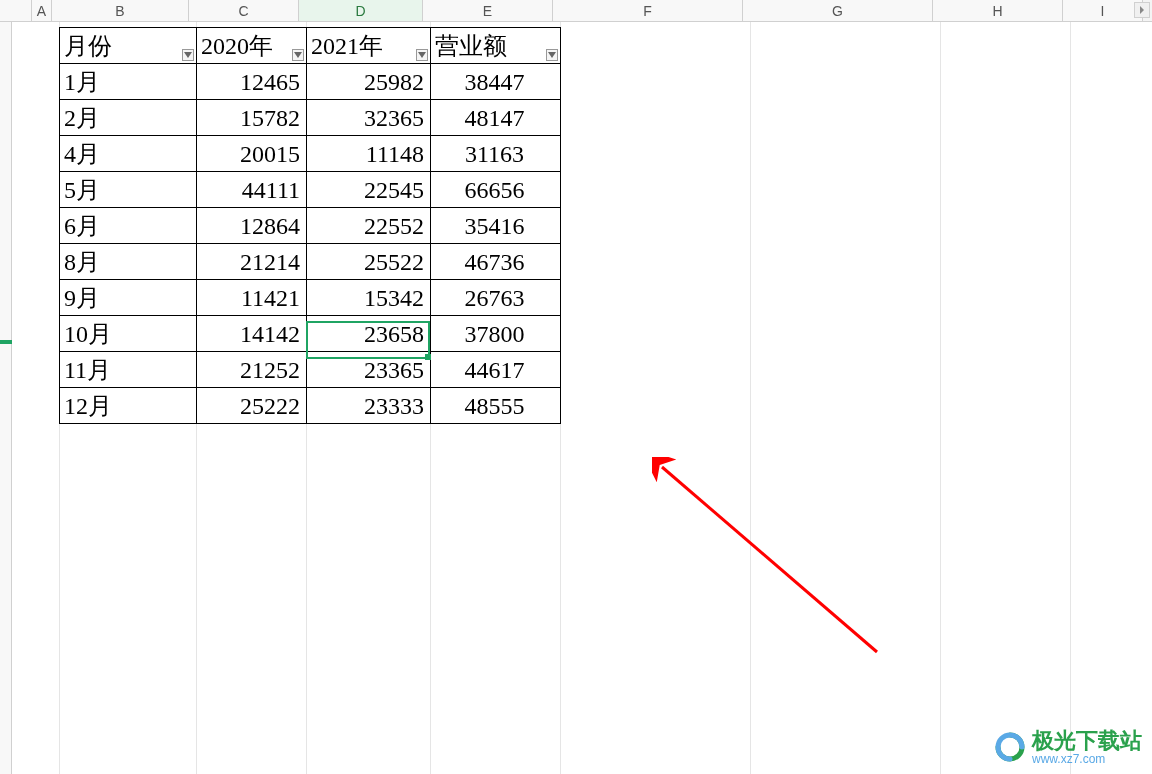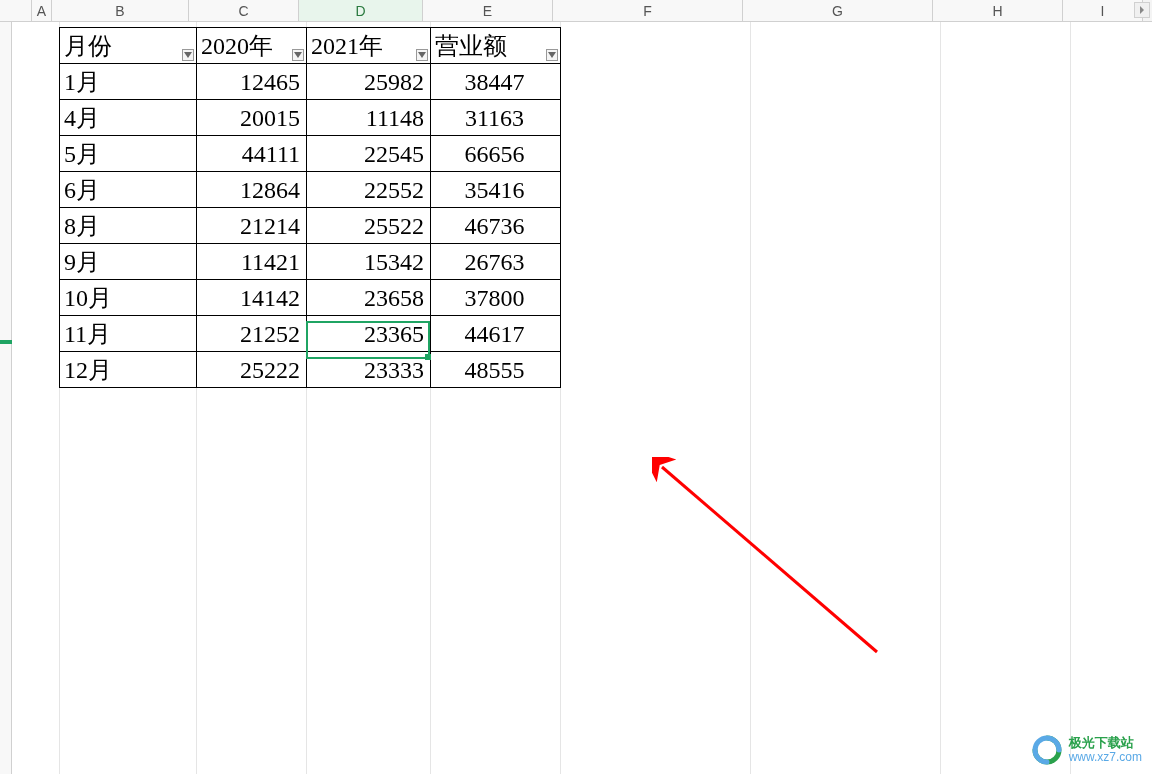--- a/index.html
+++ b/index.html
@@ -166,21 +166,21 @@
     width: 32px;
     height: 32px;
     position: relative;
   }
   .wm-text {
     display: flex;
     flex-direction: column;
     line-height: 1.1;
   }
   .wm-title {
-    font-size: 13px;
+    font-size: 22px;
     font-weight: bold;
     color: #2aa14c;
   }
   .wm-url {
     font-size: 12px;
     color: #5aa9e6;
   }
   .scroll-btn {
     position: absolute;
     top: 2px;
@@ -270,20 +270,26 @@
           </span>
         </th>
       </tr>
       <tr>
             <td class="col-b">1月</td>
             <td class="col-c">12465</td>
             <td class="col-d">25982</td>
             <td class="col-e">38447</td>
           </tr>
       <tr>
+            <td class="col-b">2月</td>
+            <td class="col-c">15782</td>
+            <td class="col-d">32365</td>
+            <td class="col-e">48147</td>
+          </tr>
+      <tr>
             <td class="col-b">4月</td>
             <td class="col-c">20015</td>
             <td class="col-d">11148</td>
             <td class="col-e">31163</td>
           </tr>
       <tr>
             <td class="col-b">5月</td>
             <td class="col-c">44111</td>
             <td class="col-d">22545</td>
             <td class="col-e">66656</td>

